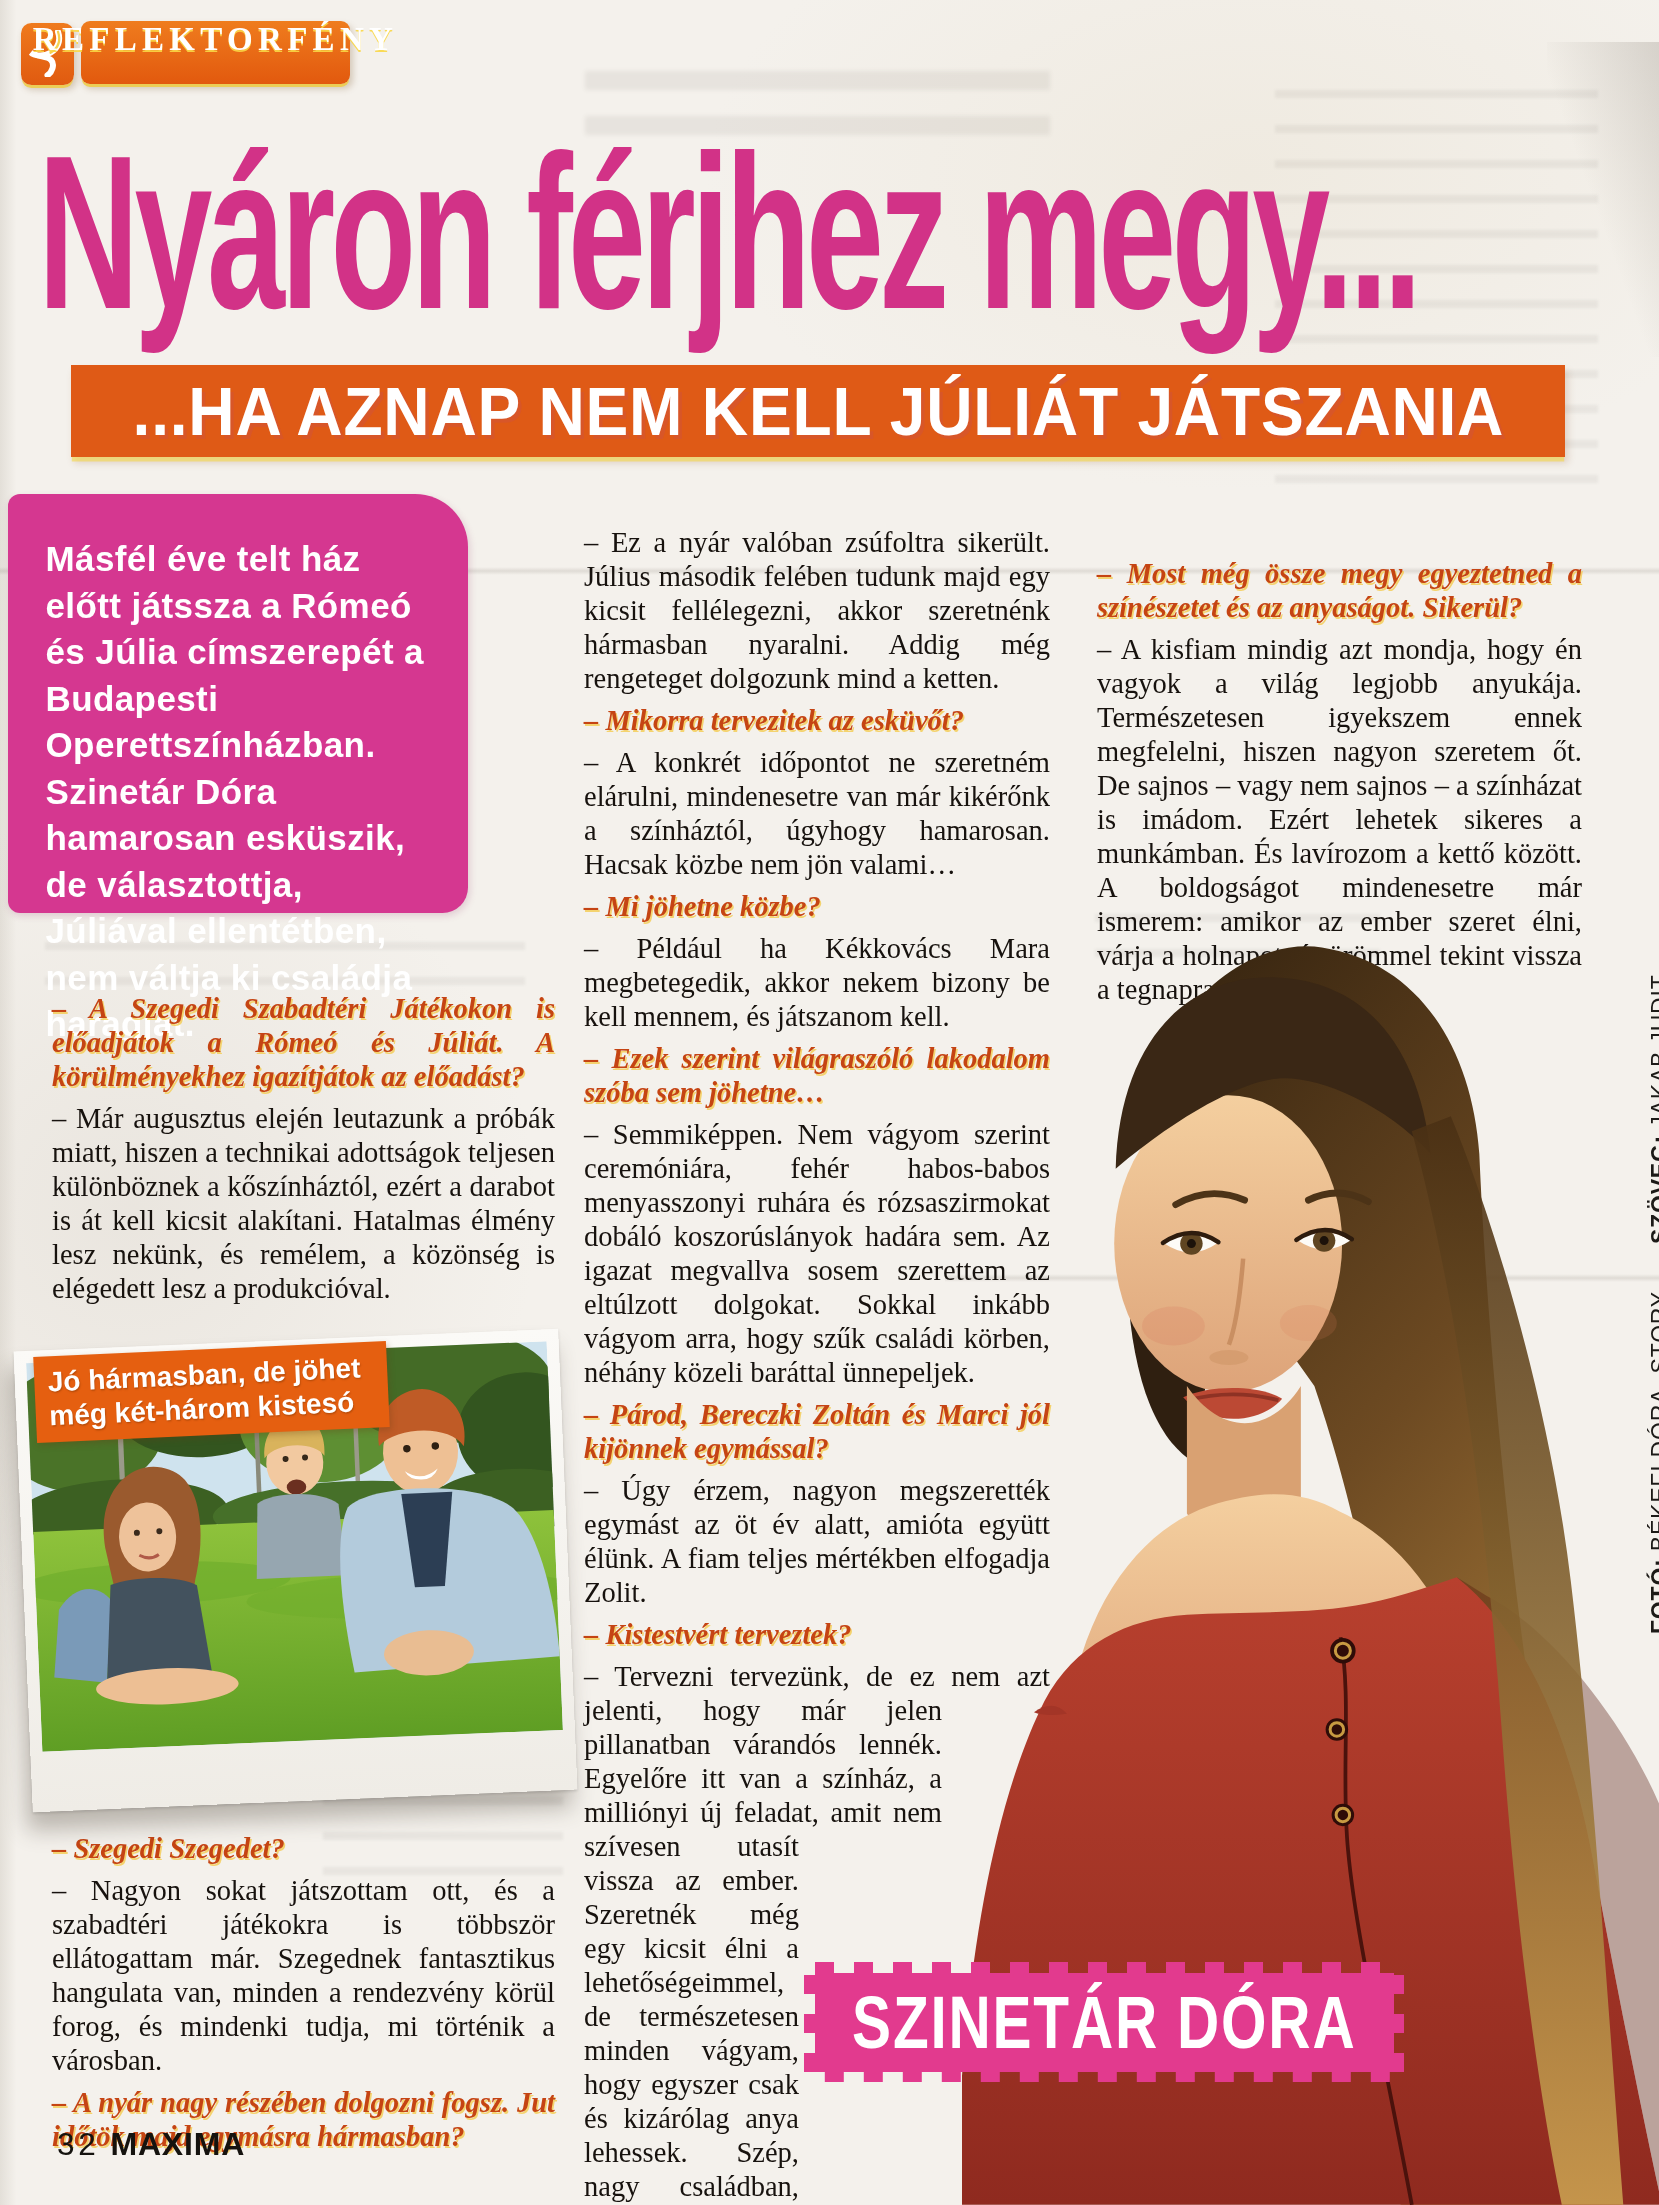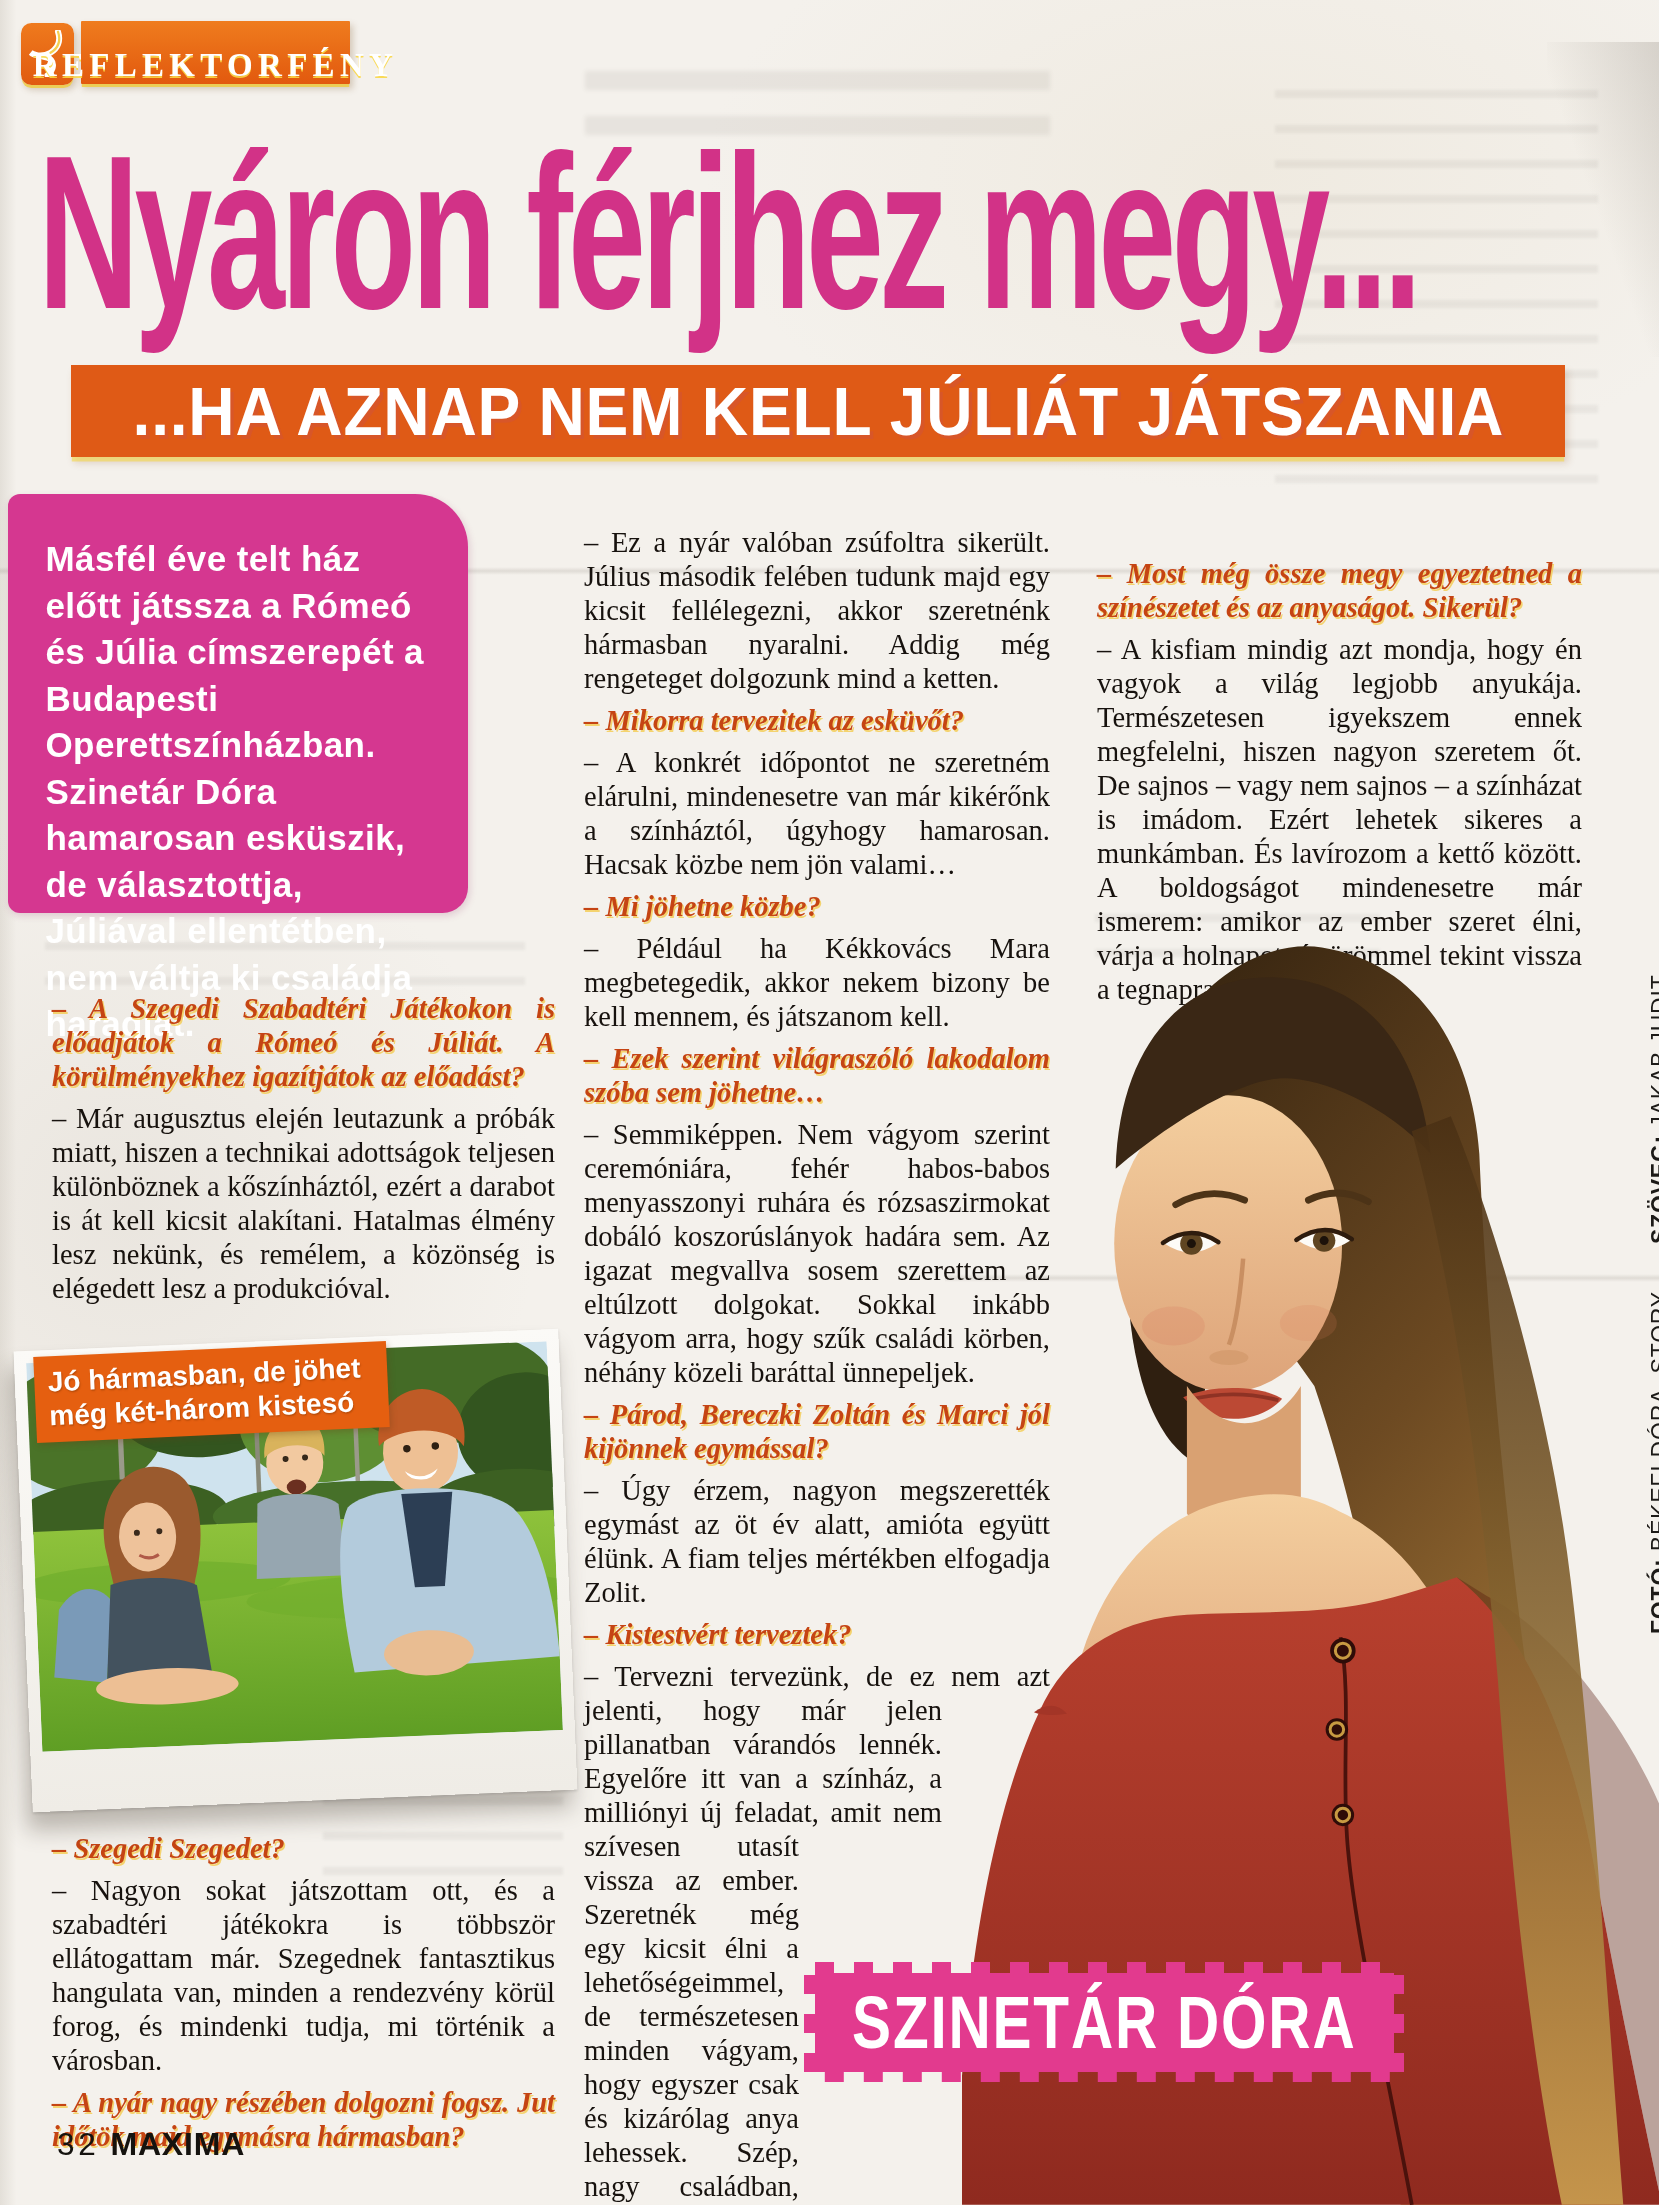--- a/index.html
+++ b/index.html
@@ -10,24 +10,24 @@
       radial-gradient(675px 675px at 8% 55%, rgba(215,208,198,.35), transparent 60%),
       linear-gradient(90deg, #e3dfd8 0, #f4f1ec 16.5px, #f4f1ec 100%);
     font-family:"Liberation Serif", serif; color:#17120e;
   }
   .abs{position:absolute;}
   
   .badge-icon{left:21px; top:22.5px; width:53px; height:62px; border-radius:10.5px;
     background:linear-gradient(#ef7a1d,#e05a10);
     box-shadow:0 3.8px 0 -0.8px rgba(240,205,60,.8), 2.3px 4.5px 6px rgba(120,80,30,.25);
     display:flex; align-items:center; justify-content:center;}
-  .badge-bar{left:81px; top:21px; width:269px; height:63px; border-radius:1px;
+  .badge-bar{left:81px; top:21px; width:269px; height:63px; border-radius:9px;
     background:linear-gradient(#ef7c1e,#e2590e);
     box-shadow:0 3.8px 0 -0.8px rgba(240,205,60,.8), 2.3px 4.5px 6px rgba(120,80,30,.25);
-    display:flex; align-items:flex-end; justify-content:center;}
+    display:flex; align-items:flex-start; justify-content:center;}
   .badge-bar span{font-family:"Liberation Serif",serif; font-weight:bold; font-size:33px;
     color:#fff; letter-spacing:5.3px; text-shadow:0 1.5px 0 rgba(250,215,70,.9);}
   .headline{left:38px; top:128px; font-family:"Liberation Sans",sans-serif; font-weight:bold;
     font-size:219px; line-height:.95; color:#d23287; letter-spacing:-7.5px; white-space:nowrap;
     transform:scaleX(.64); transform-origin:left top;}
   .subhead-bar{left:71px; top:365px; width:1494px; height:92px; background:#df5a16;
     box-shadow:0 5.3px 0 -0.8px rgba(245,215,60,.55), 3px 6px 7.5px rgba(140,80,40,.2);
     display:flex; align-items:center; justify-content:center;}
   .subhead-bar span{font-family:"Liberation Sans",sans-serif; font-weight:bold; font-size:69px;
     color:#fff; letter-spacing:0.8px; white-space:nowrap; transform:scaleX(.93);

